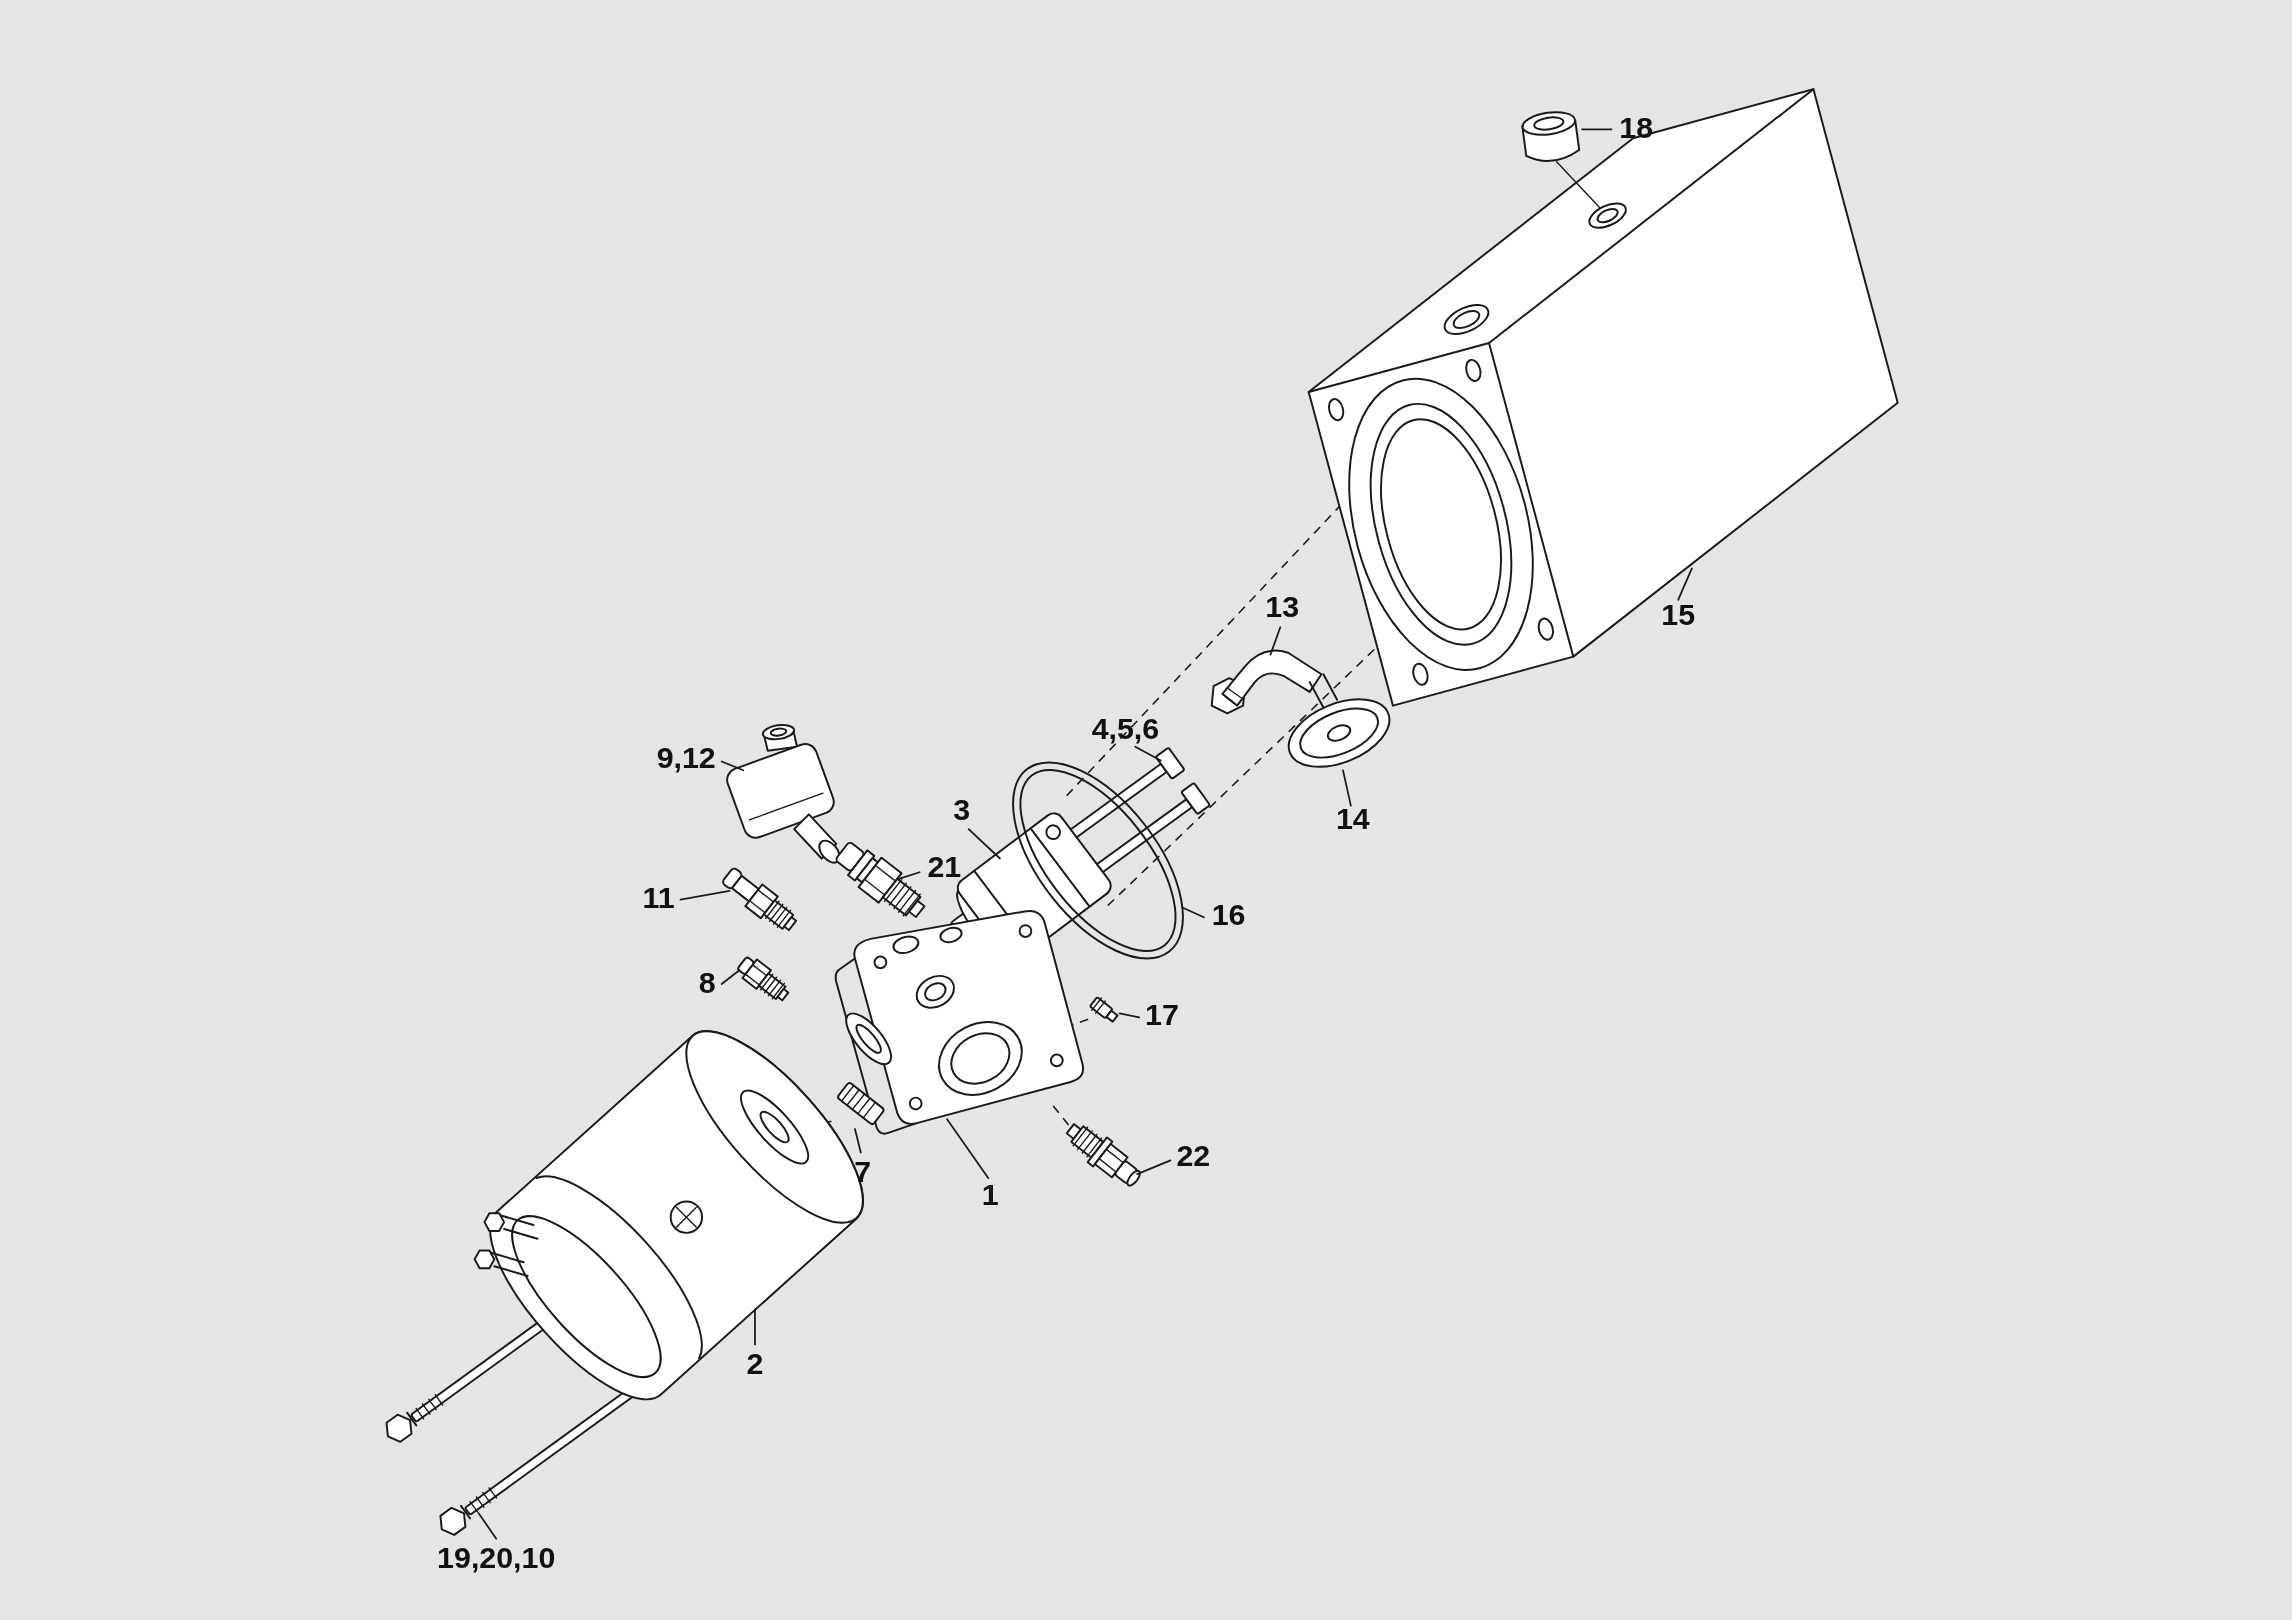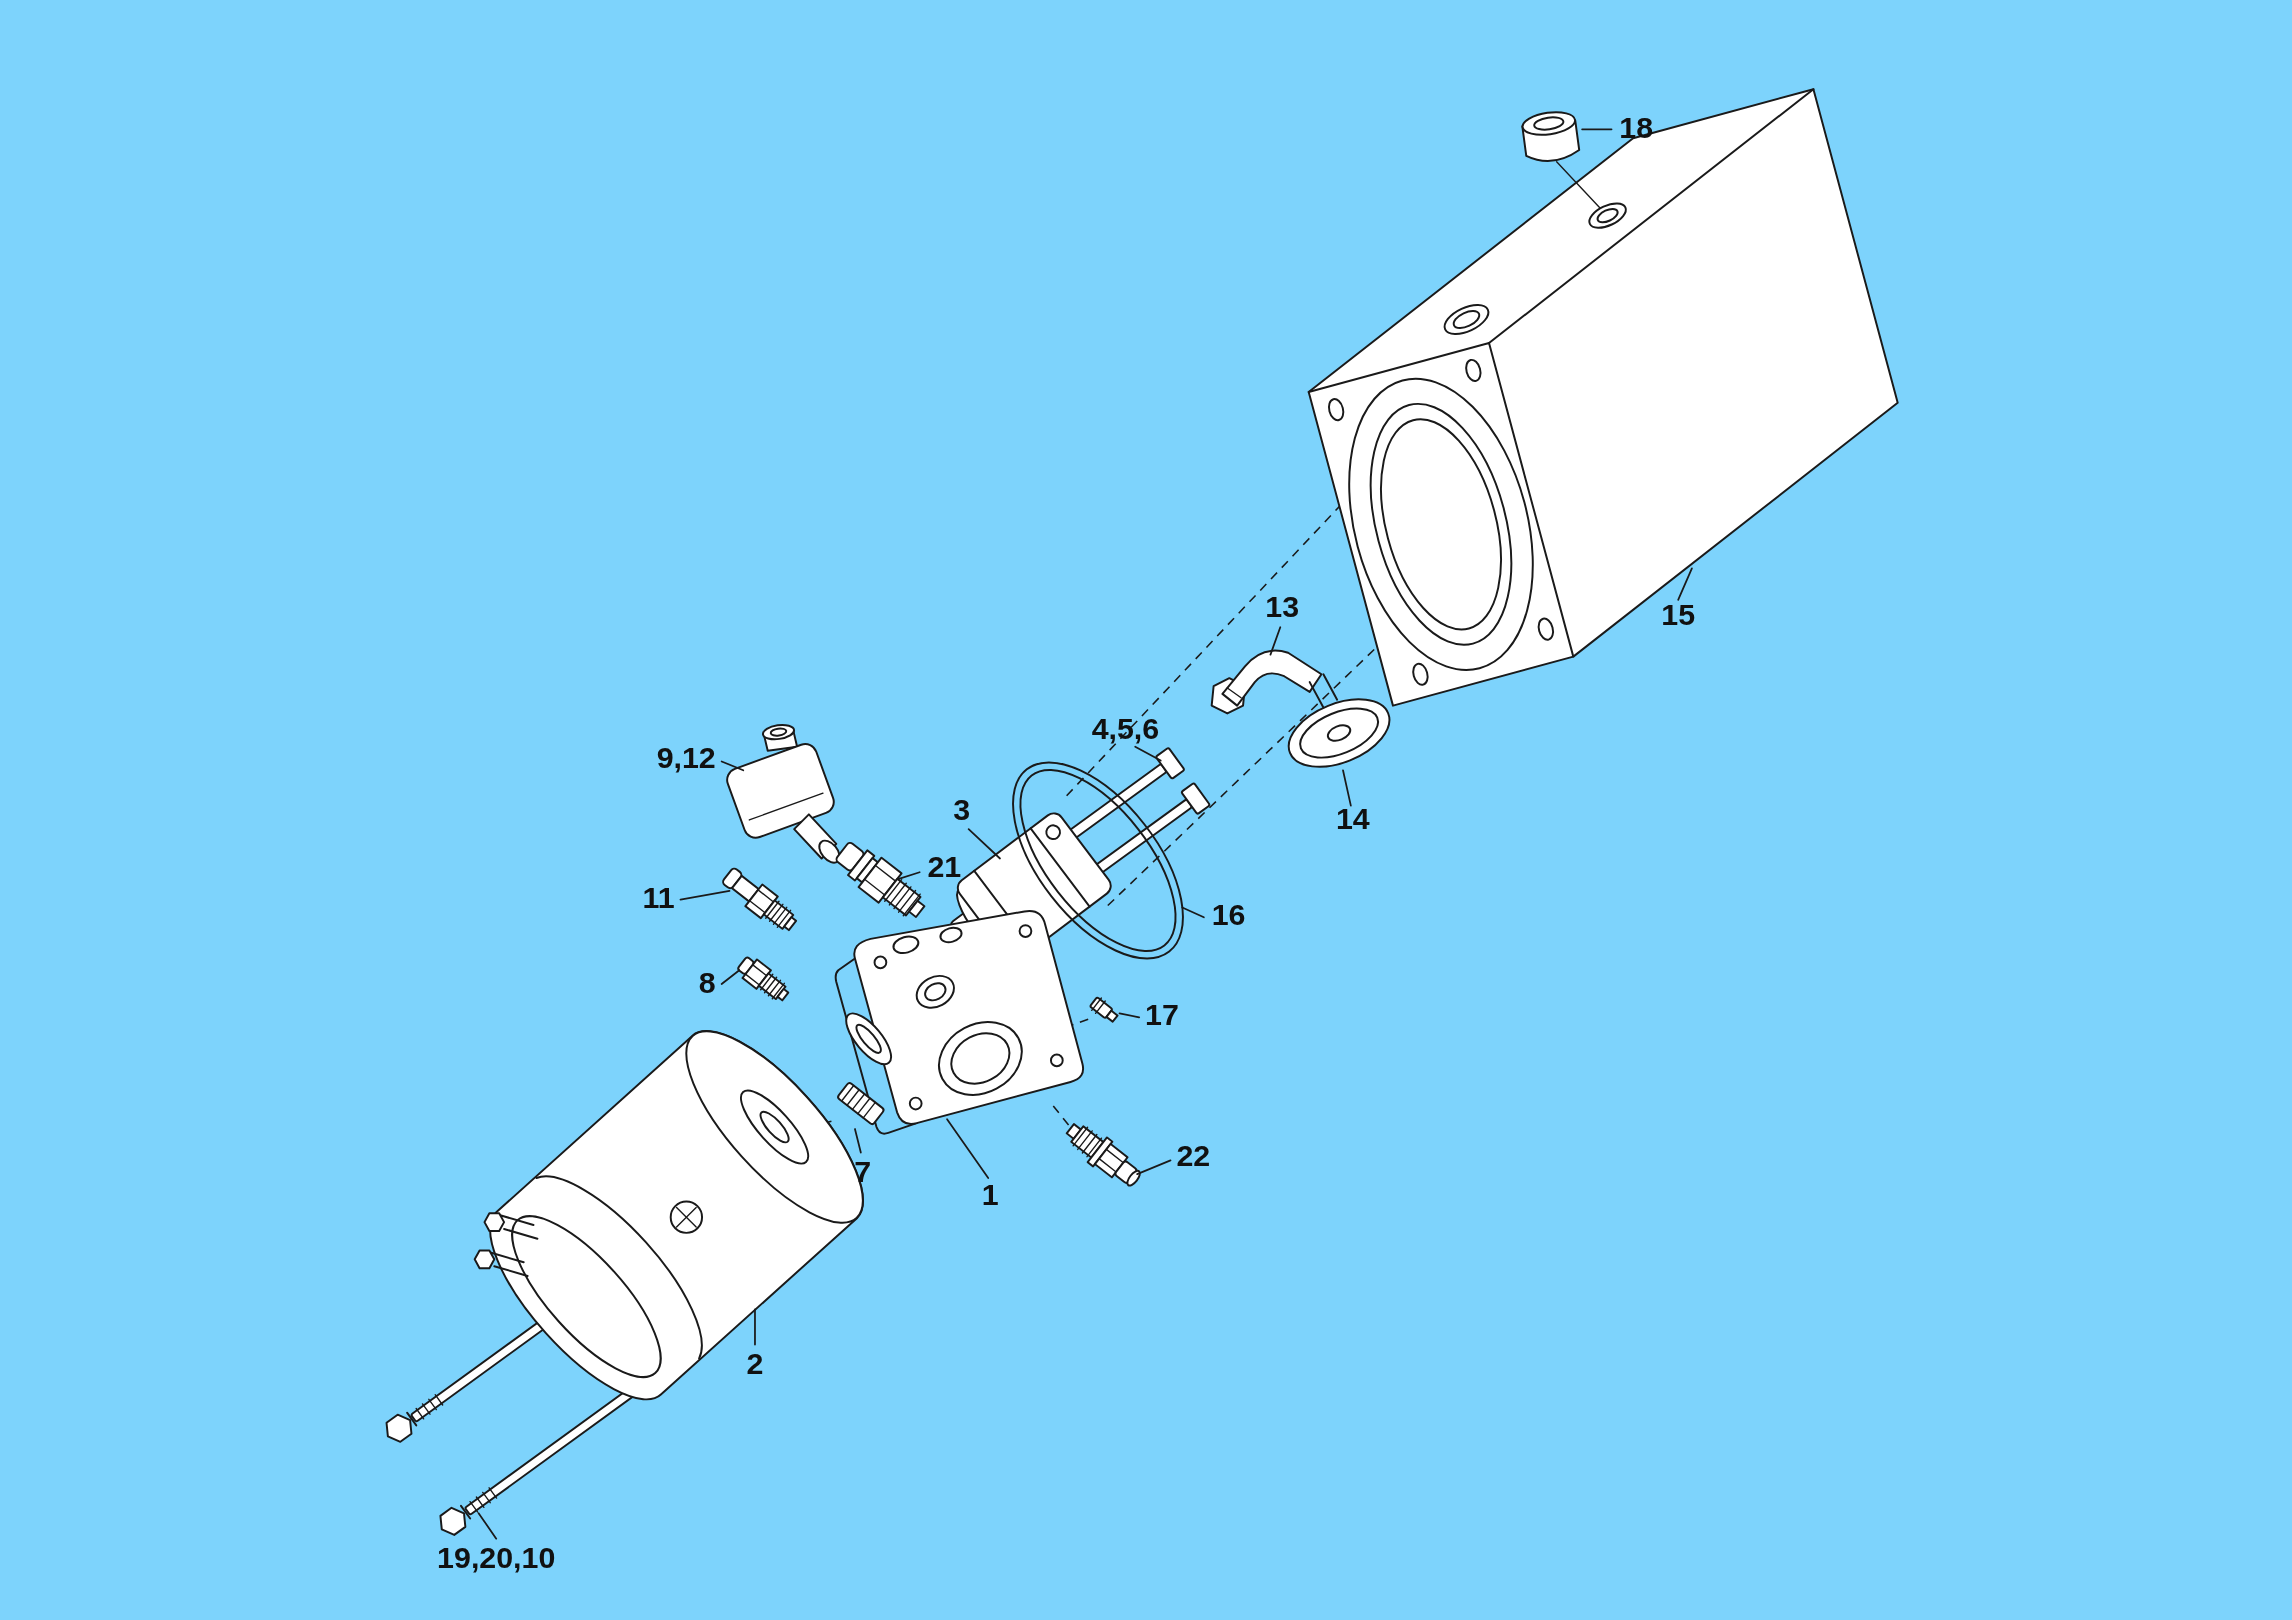--- a/index.html
+++ b/index.html
@@ -1,17 +1,17 @@
 <!DOCTYPE html>
 <html><head>
 <meta charset="utf-8">
 <title>Exploded Parts Diagram</title>
 <style>
   html,body{margin:0;padding:0;background:#ffffff;}
-  .stage{position:relative;width:2293px;height:1620px;background:#7dd3fc;overflow:hidden;}
+  .stage{position:relative;width:2293px;height:1620px;background:#e5e5e5;overflow:hidden;}
   svg{position:absolute;left:0;top:0;}
   .ln{fill:none;stroke:#1a1a1a;stroke-width:2;stroke-linecap:round;stroke-linejoin:round;}
   .fw{fill:#ffffff;stroke:#1a1a1a;stroke-width:2;stroke-linejoin:round;}
   .thin{fill:none;stroke:#1a1a1a;stroke-width:1.4;stroke-linecap:round;}
   .dash{fill:none;stroke:#1a1a1a;stroke-width:1.6;stroke-dasharray:9 7;}
   .lead{fill:none;stroke:#1a1a1a;stroke-width:1.8;stroke-linecap:round;}
   .lbl{font-family:"Liberation Sans",sans-serif;font-weight:bold;font-size:31px;fill:#111111;}
 </style>
 </head>
 <body>

